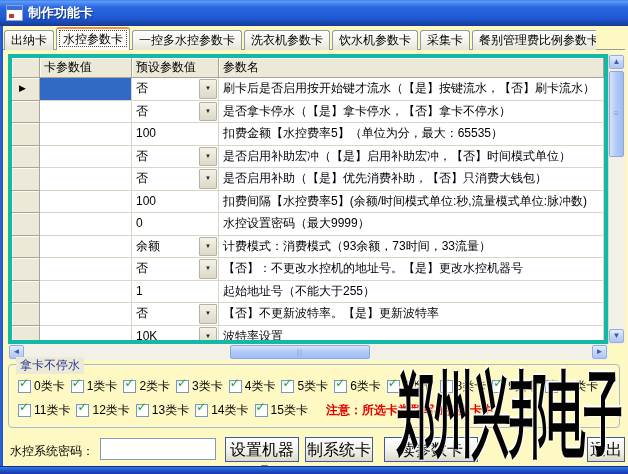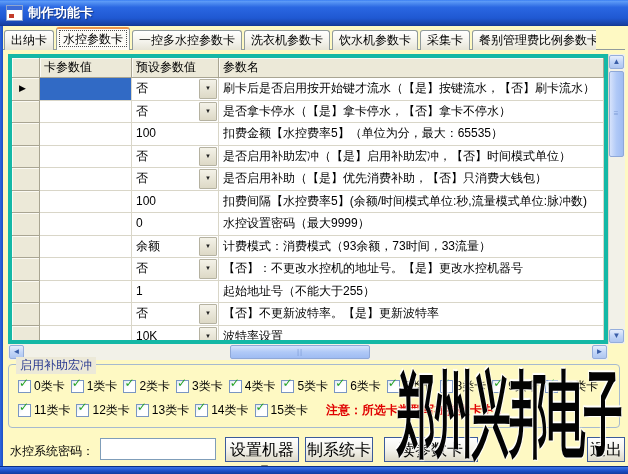--- a/index.html
+++ b/index.html
@@ -275,21 +275,21 @@
   </div>
   <div class="hscroll">
     <div class="sbtn hleft">◄</div>
     <div class="hthumb">
         <span class="grip">||</span>
       </div>
     <div class="sbtn hright">►</div>
   </div>
 
   <div class="gbox"></div>
-  <div class="gbox-label">启用补助宏冲</div>
+  <div class="gbox-label">拿卡不停水</div>
 
   <div class="cbrow cbrow1">
     <label class="cb">
         <span class="box">
           <span class="tick">✓</span>
         </span>
         <span>0类卡</span>
       </label>
     <label class="cb">
         <span class="box">

